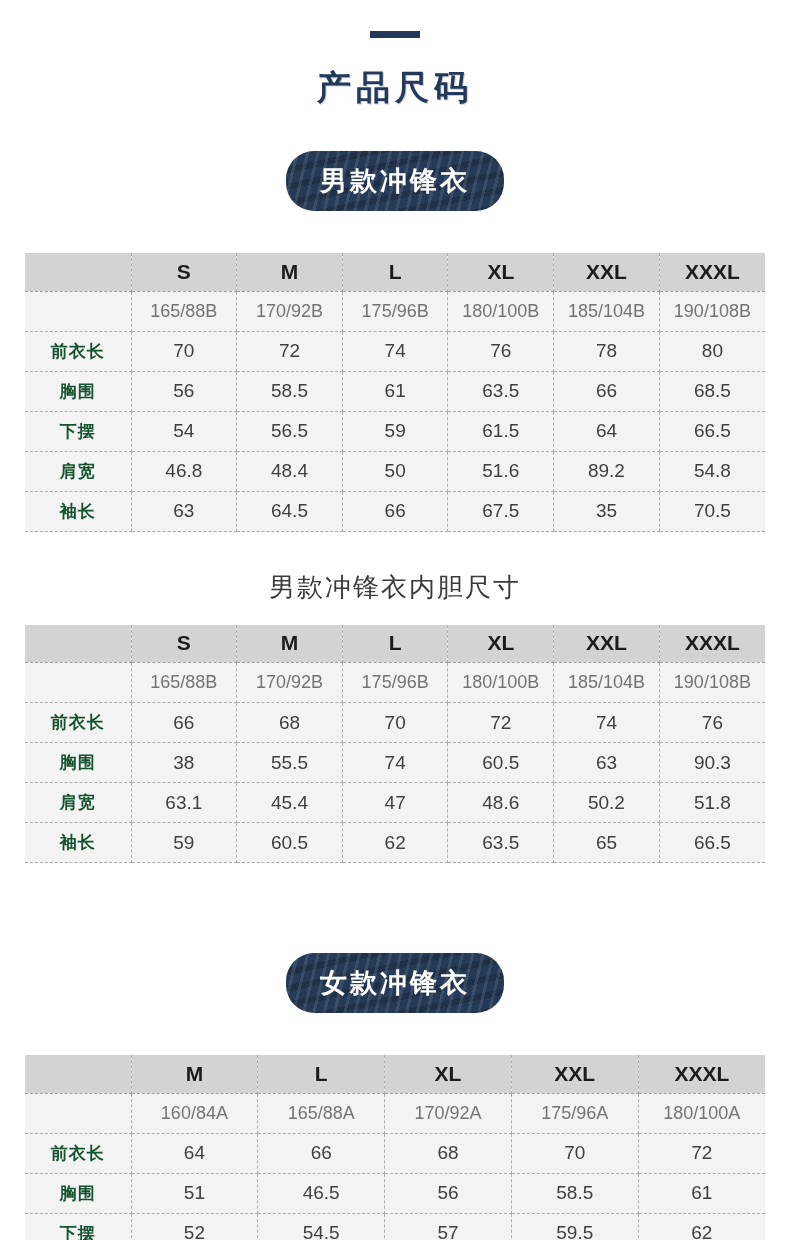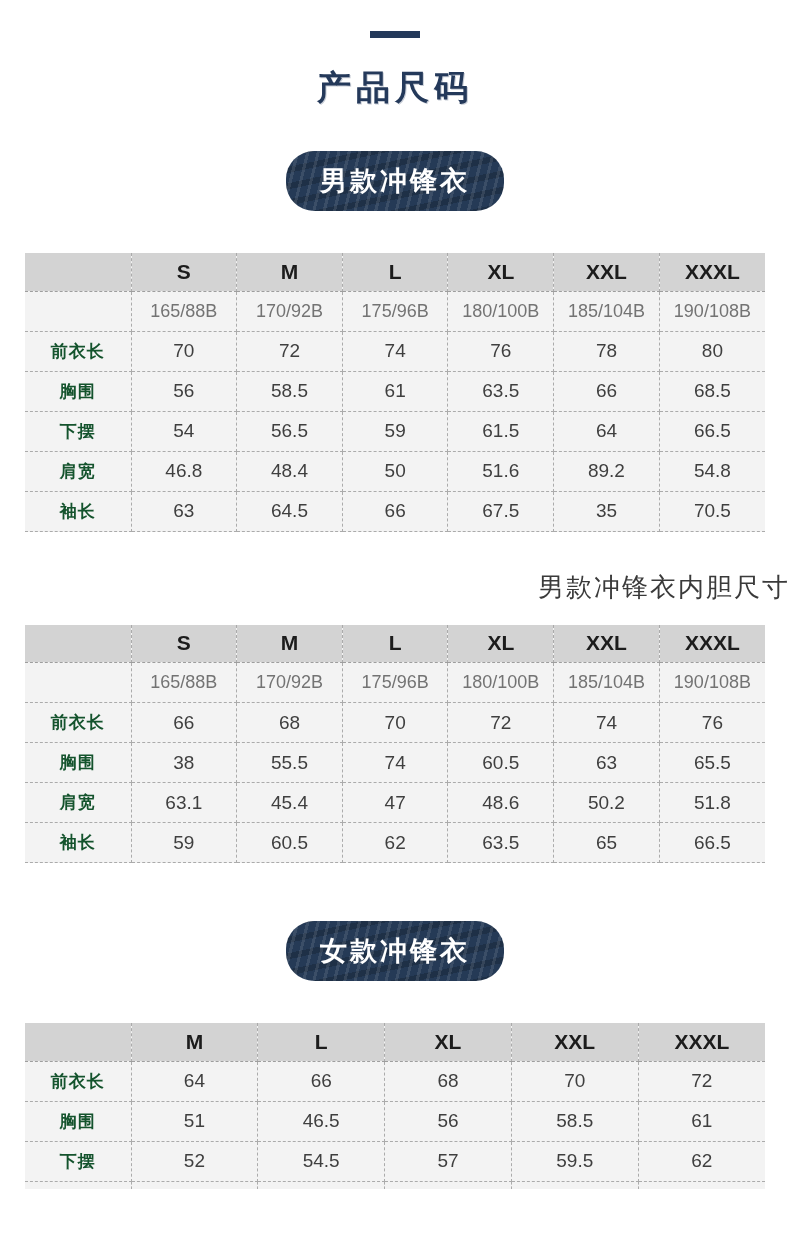--- a/index.html
+++ b/index.html
@@ -35,21 +35,21 @@
     background-image:
       repeating-linear-gradient(104deg, rgba(255,255,255,.10) 0 3px, rgba(0,0,0,0) 3px 10px),
       repeating-linear-gradient(168deg, rgba(0,0,0,.18) 0 6px, rgba(0,0,0,0) 6px 16px);
     color:#ffffff;
     font-size:27px;
     font-weight:bold;
     letter-spacing:3px;
     line-height:52px;
     text-align:center;
   }
-  .badge.women { margin-top:58px; }
+  .badge.women { margin-top:90px; }
   table.size-table {
     width:740px;
     margin:42px auto 0;
     border-collapse:collapse;
     table-layout:fixed;
     background:#f3f3f3;
   }
   table.size-table th, table.size-table td {
     border-right:1px dashed #ababab;
     border-bottom:1px dashed #ababab;
@@ -68,21 +68,21 @@
     color:#1c1c1c;
     border-bottom-color:#9e9e9e;
   }
   table.size-table td { height:40px; }
   td.spec  { font-size:18px; color:#737373; font-weight:400; }
   td.label { font-size:17px; color:#14532d; font-weight:bold; letter-spacing:1px; }
   td.value { font-size:19px; color:#3f3f3f; font-weight:400; }
   tr.cut td { height:8px; border-bottom:none; }
   .liner-subtitle {
     margin:38px auto 20px;
-    text-align:right;
+    text-align:center;
     font-size:26px;
     font-weight:400;
     color:#3a3a3a;
     letter-spacing:2px;
   }
   .liner-subtitle + table.size-table { margin-top:0; }
   .t-women { margin-top:44px; }
 </style>
 </head>
 <body>
@@ -202,21 +202,21 @@
         <td class="value">74</td>
         <td class="value">76</td>
       </tr>
       <tr>
         <td class="label">胸围</td>
         <td class="value">38</td>
         <td class="value">55.5</td>
         <td class="value">74</td>
         <td class="value">60.5</td>
         <td class="value">63</td>
-        <td class="value">65.5</td>
+        <td class="value">90.3</td>
       </tr>
       <tr>
         <td class="label">肩宽</td>
         <td class="value">63.1</td>
         <td class="value">45.4</td>
         <td class="value">47</td>
         <td class="value">48.6</td>
         <td class="value">50.2</td>
         <td class="value">51.8</td>
       </tr>
@@ -243,20 +243,28 @@
         <th class="corner"></th>
         <th class="size">M</th>
         <th class="size">L</th>
         <th class="size">XL</th>
         <th class="size">XXL</th>
         <th class="size">XXXL</th>
       </tr>
     </thead>
     <tbody>
       <tr>
+        <td class="label"></td>
+        <td class="spec">160/84A</td>
+        <td class="spec">165/88A</td>
+        <td class="spec">170/92A</td>
+        <td class="spec">175/96A</td>
+        <td class="spec">180/100A</td>
+      </tr>
+      <tr>
         <td class="label">前衣长</td>
         <td class="value">64</td>
         <td class="value">66</td>
         <td class="value">68</td>
         <td class="value">70</td>
         <td class="value">72</td>
       </tr>
       <tr>
         <td class="label">胸围</td>
         <td class="value">51</td>

